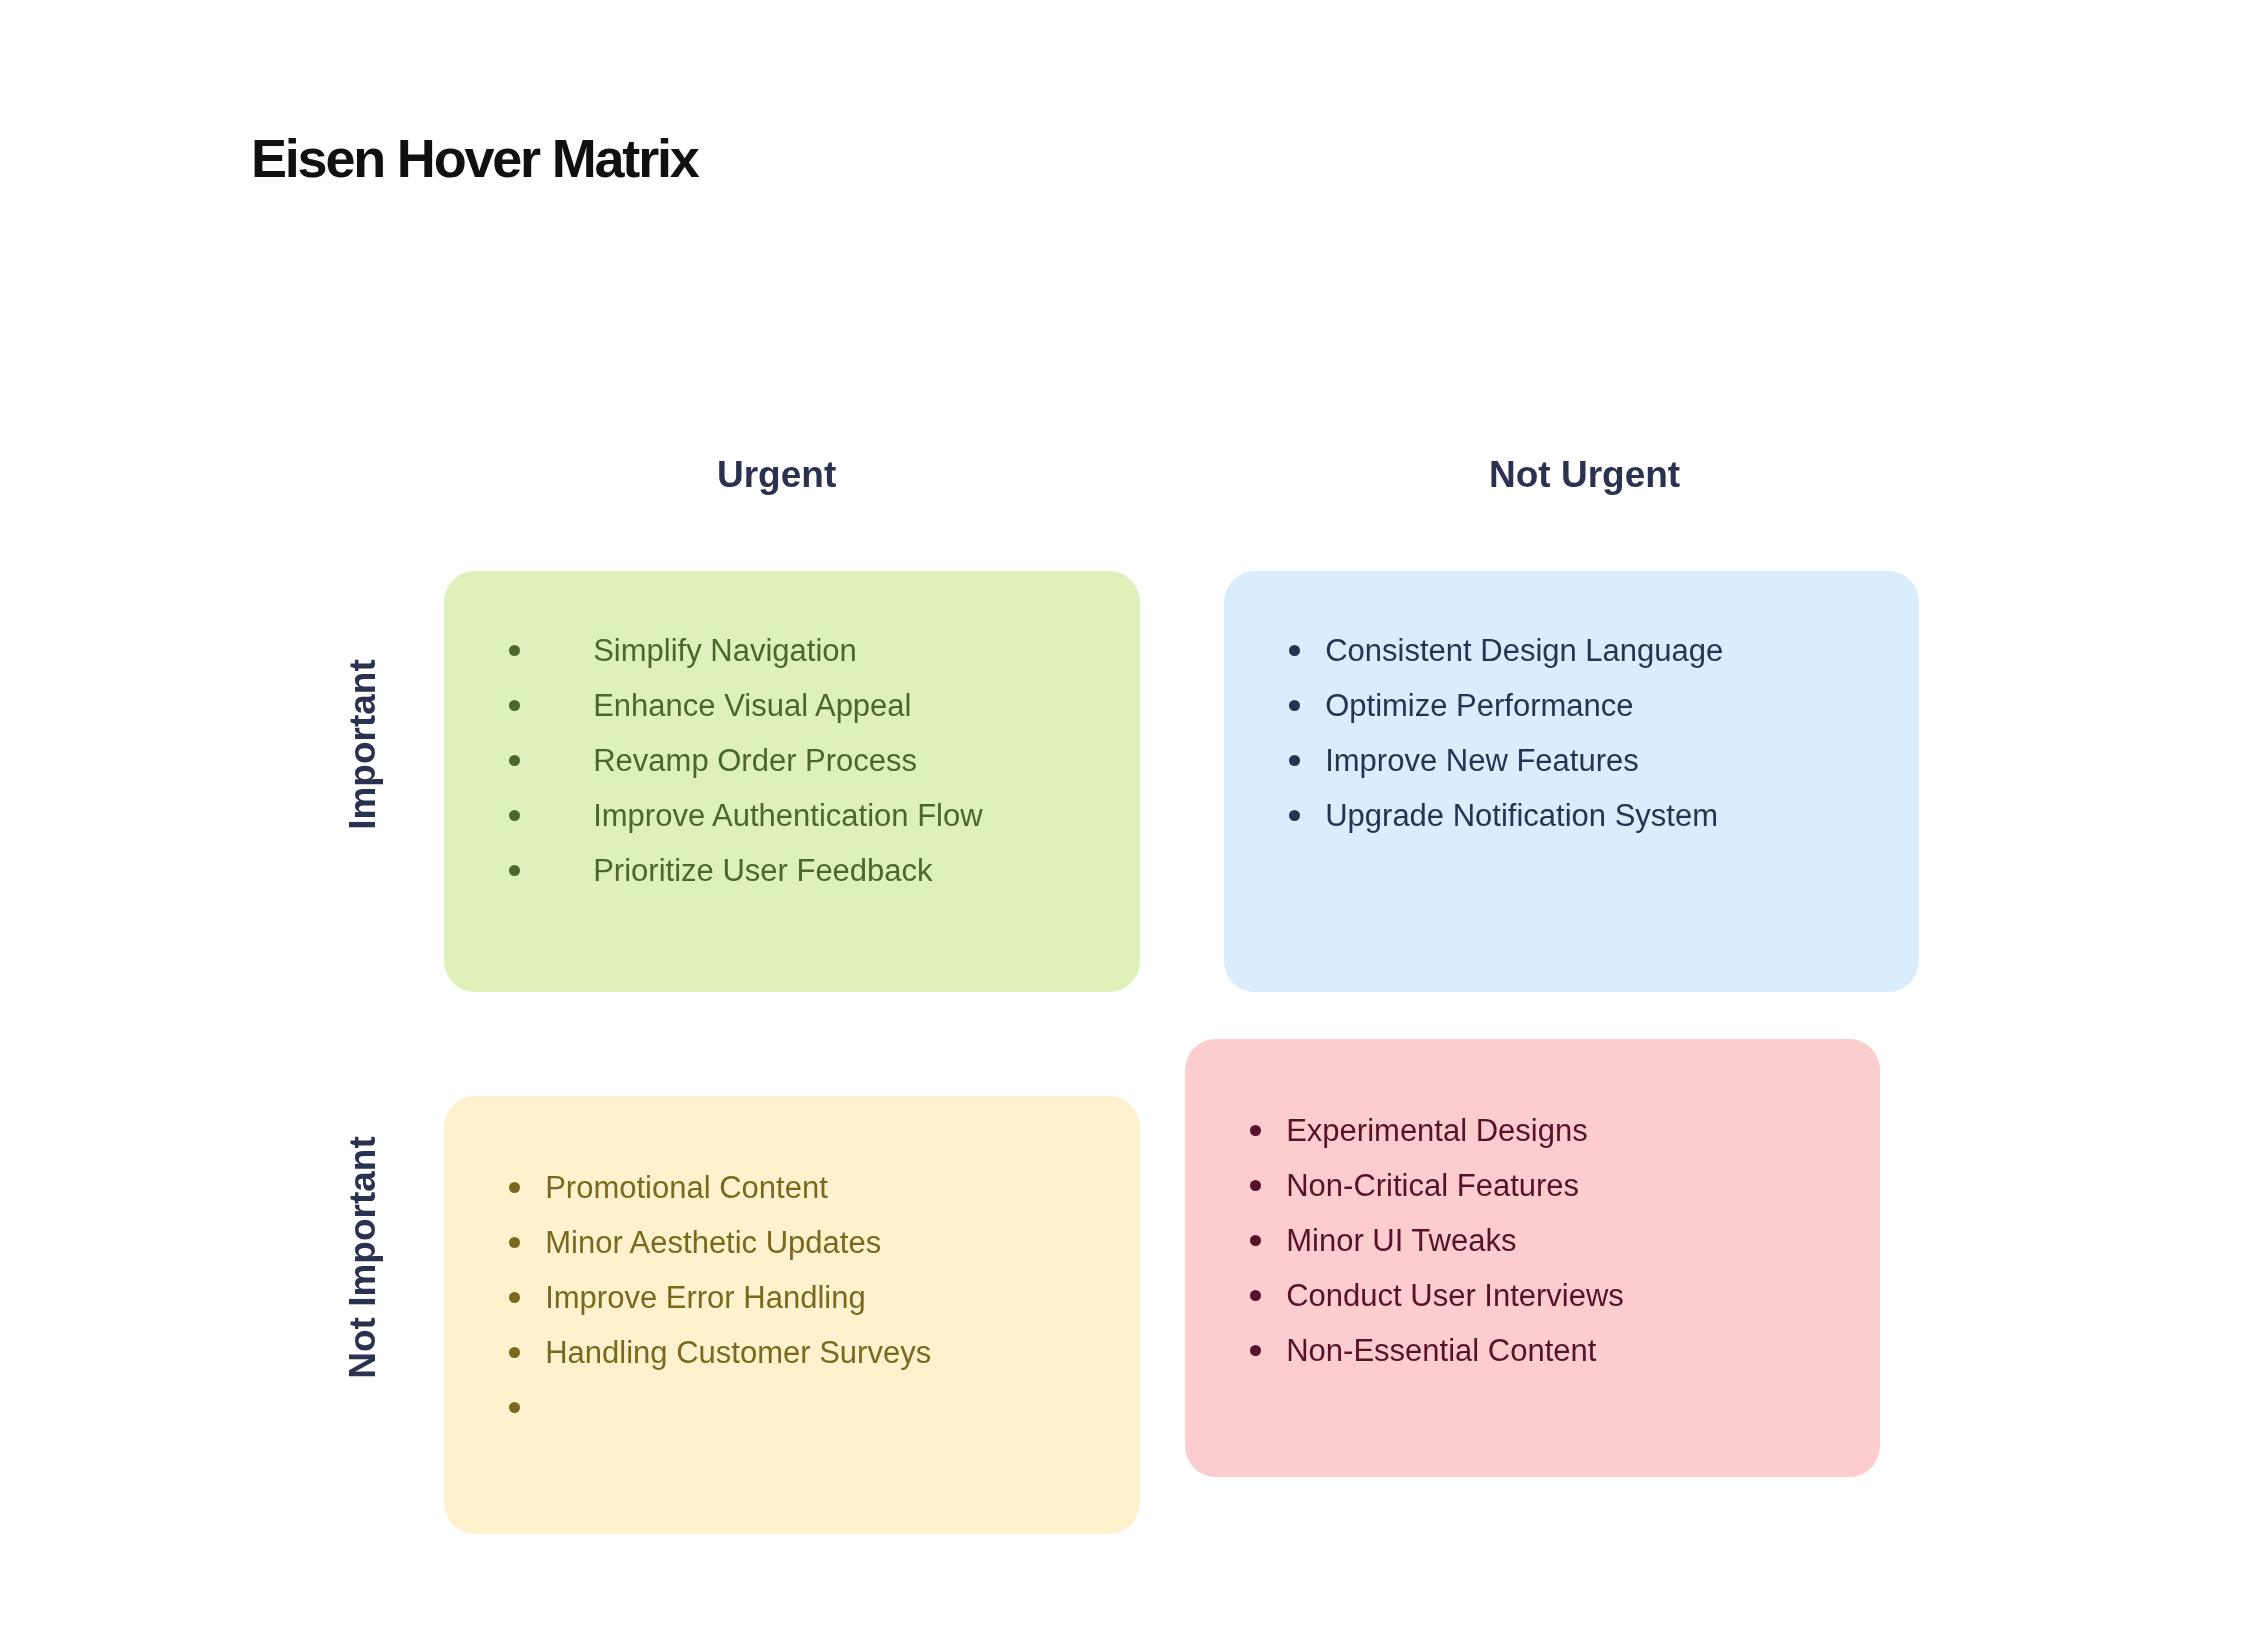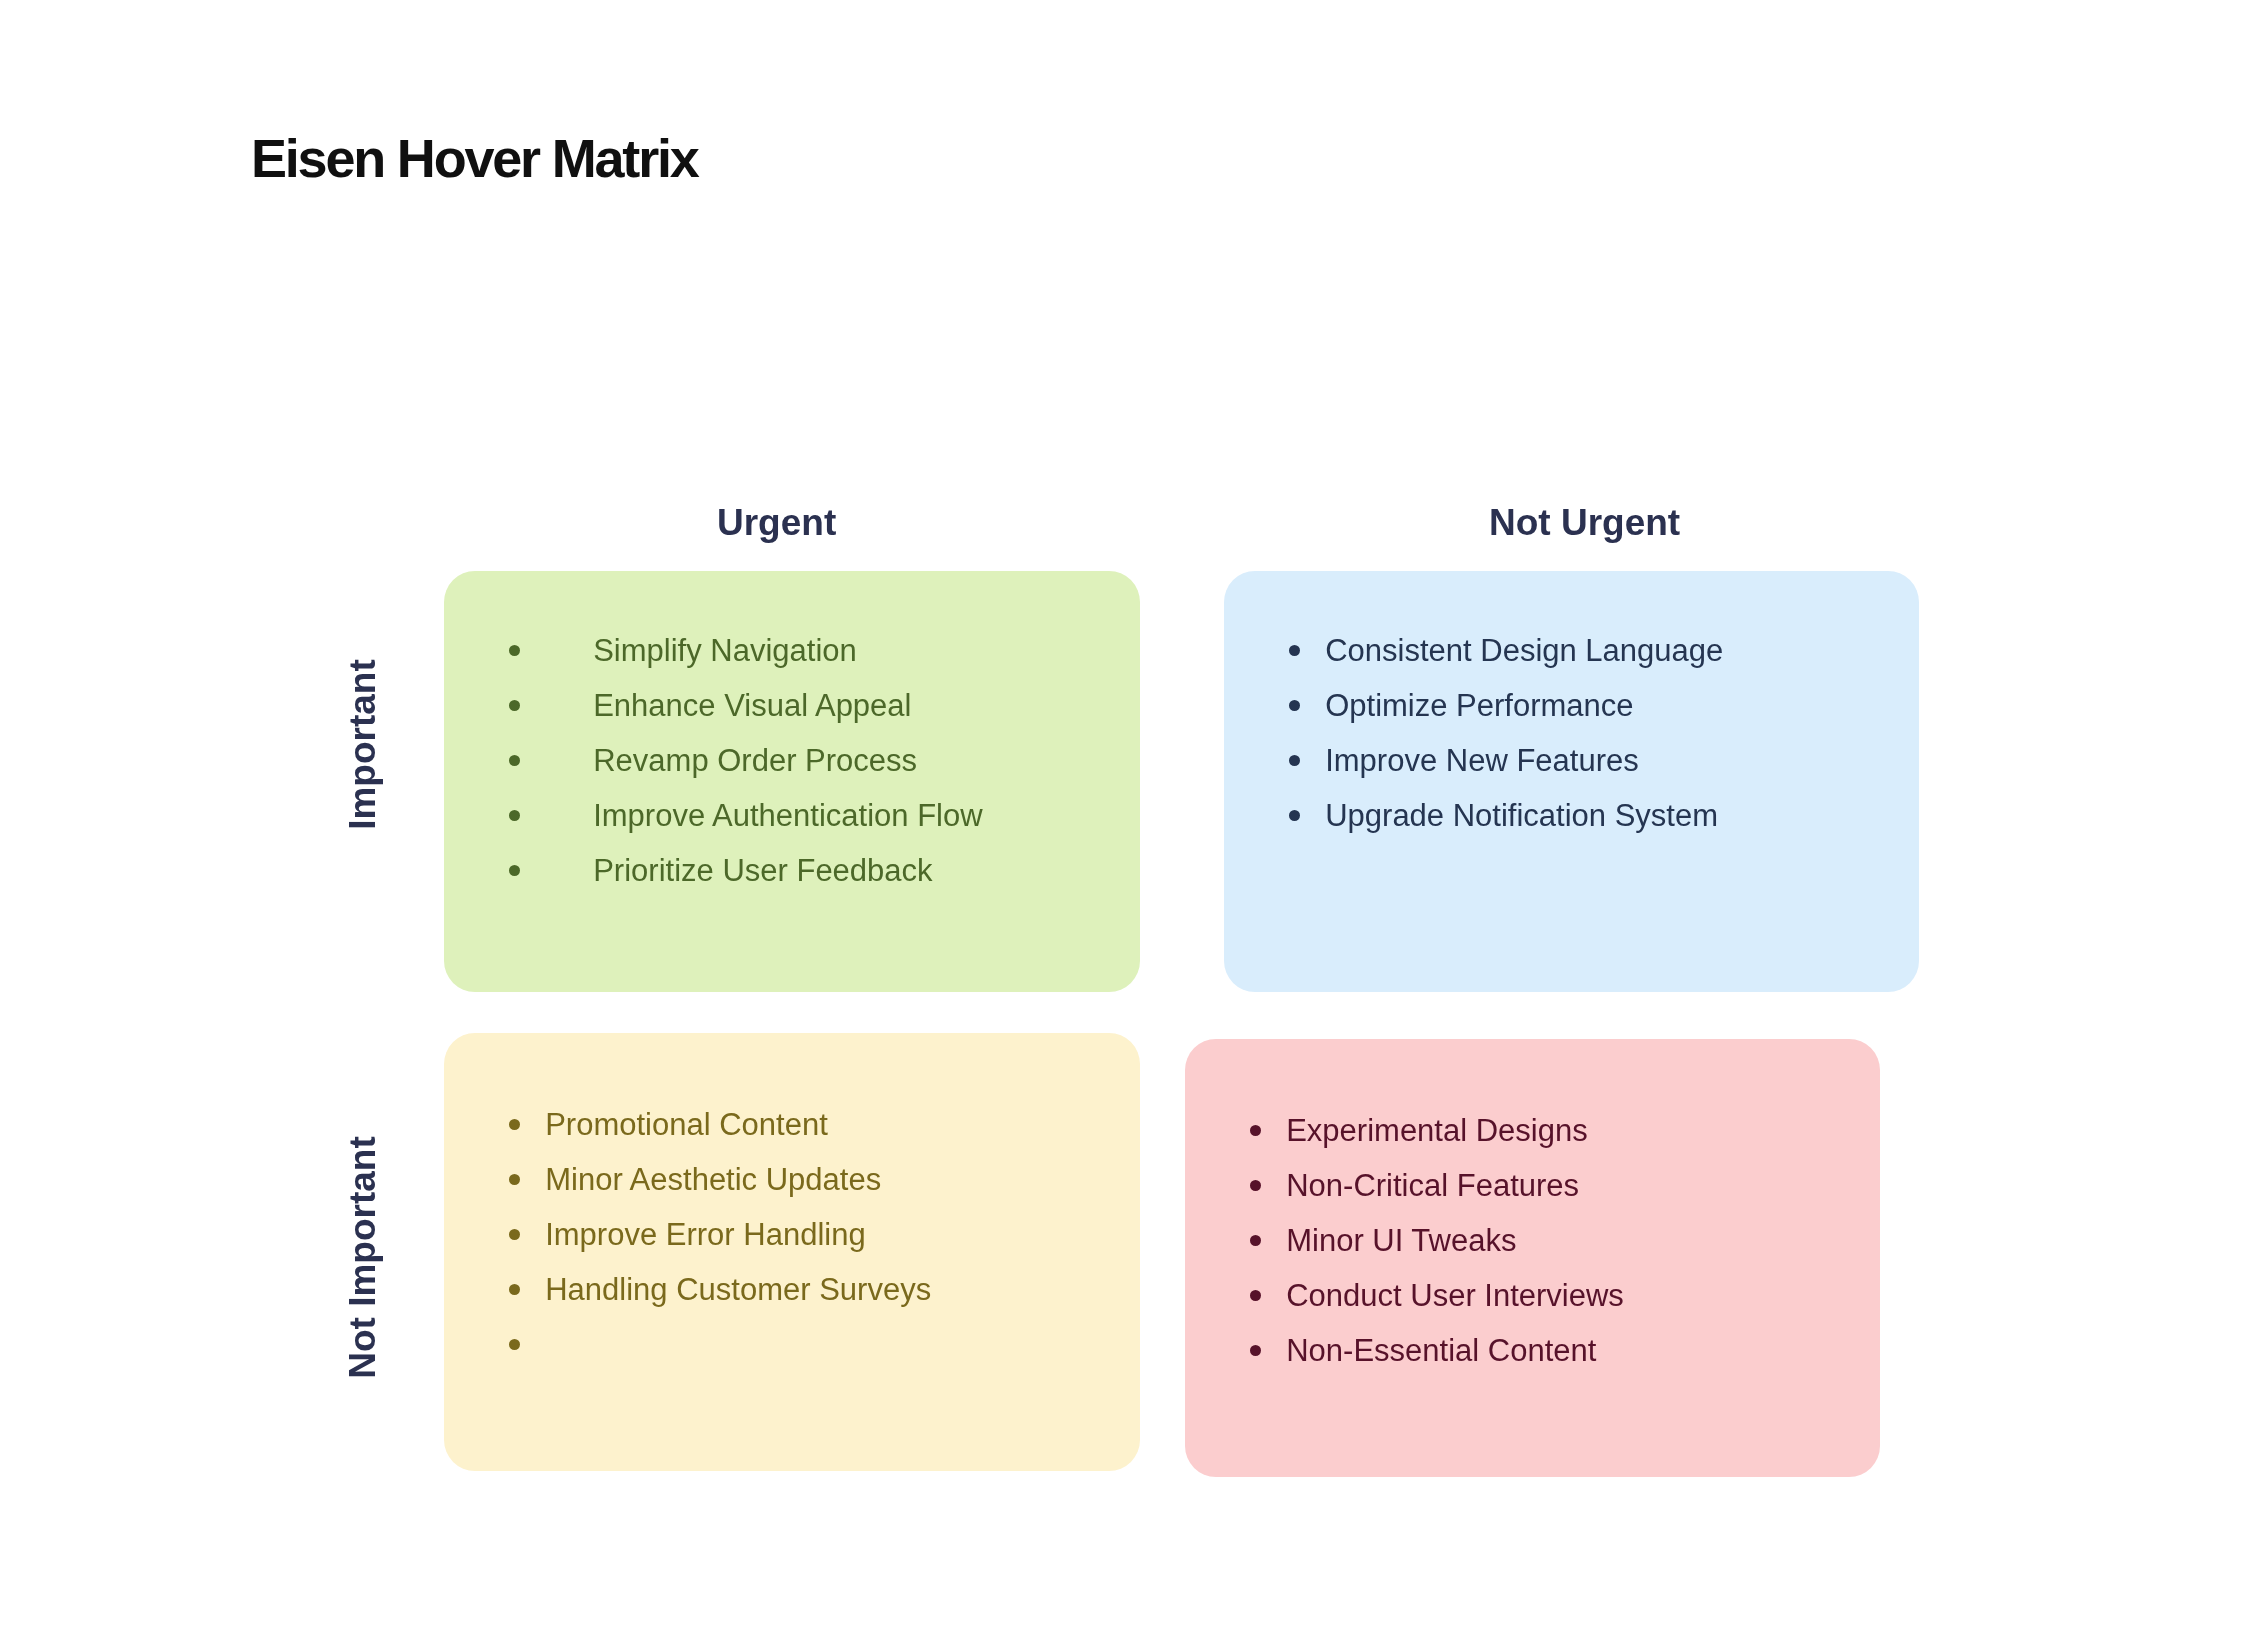--- a/index.html
+++ b/index.html
@@ -11,37 +11,37 @@
     overflow:hidden;
   }
   .page-title {
     position:absolute; left:251px; top:129px;
     font-size:54px; font-weight:bold; letter-spacing:-2.2px;
     color:#101010; line-height:1.1; white-space:nowrap;
   }
   .col-header {
     position:absolute; top:455px;
     font-size:37px; font-weight:bold; color:#2b3150;
-    line-height:1.1; white-space:nowrap;margin-top:48px;
+    line-height:1.1; white-space:nowrap;
   }
   .col-header.urgent { left:717px; }
   .col-header.not-urgent { left:1489px; }
   .v-label {
     position:absolute; width:389px; text-align:center;
     font-size:37px; font-weight:bold; color:#2b3150;
     line-height:37px; transform:rotate(-90deg); white-space:nowrap;
   }
   .v-label.important { left:168px; top:726px; }
   .v-label.not-important { left:168px; top:1239px; }
   .quad {
     position:absolute; width:696px; border-radius:31px;
   }
   .quad.q-green  { left:444px;  top:571px;  height:421px; background:#def1bb; }
   .quad.q-blue   { left:1185px; top:571px;  height:421px; width:695px; background:#d9edfc;margin-left:39px; }
-  .quad.q-yellow { left:444px;  top:1033px; height:438px; background:#fdf2cd;text-align:right; }
+  .quad.q-yellow { left:444px;  top:1096px; height:438px; background:#fdf2cd;text-align:right; }
   .quad.q-pink   { left:1185px; top:1039px; height:438px; width:695px; background:#fbcdce; }
   .quad ul {
     list-style:none; margin:0; padding:0;
     position:absolute; left:65px; right:30px;
   }
   .quad.q-green ul, .quad.q-blue ul { top:52px; }
   .quad.q-yellow ul, .quad.q-pink ul { top:64px; }
   .quad li {
     display:flex; align-items:center;
     height:55px; font-size:31px; line-height:1.2; white-space:nowrap;

